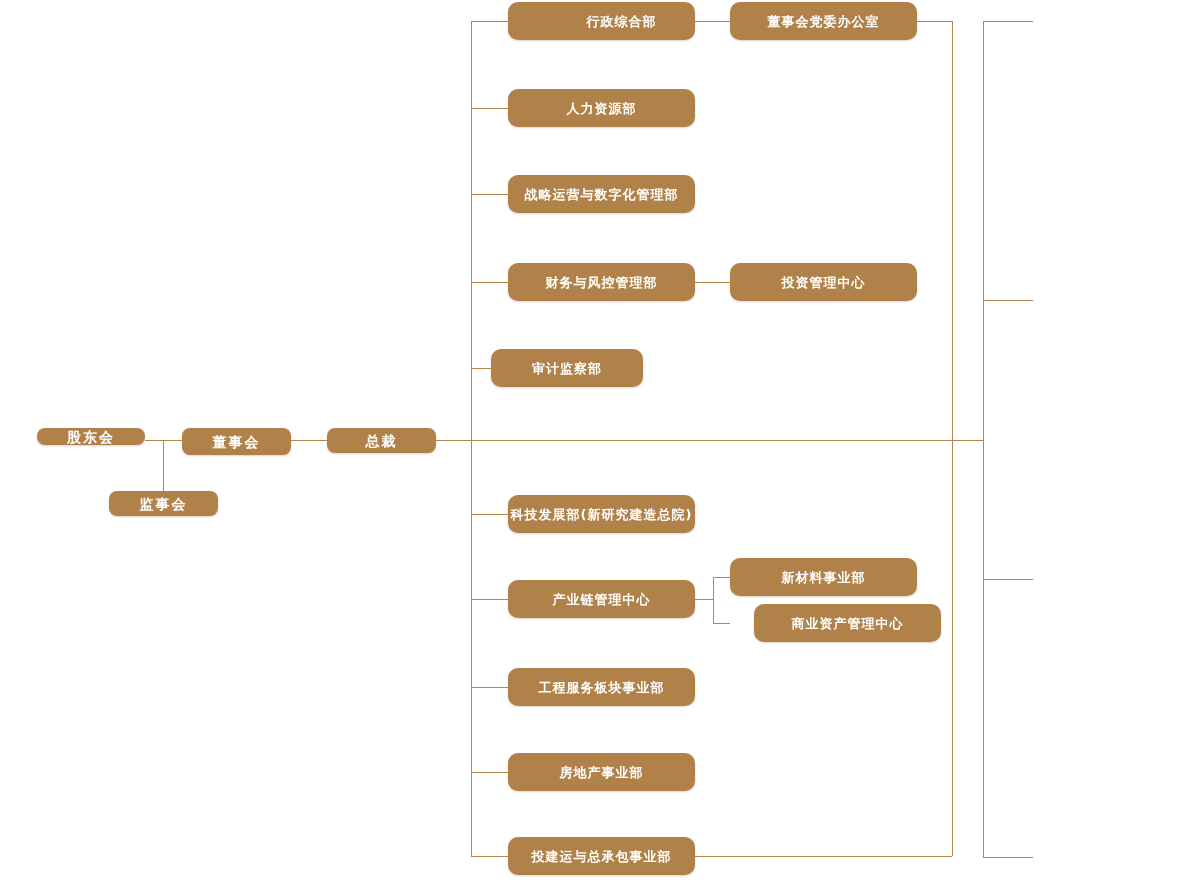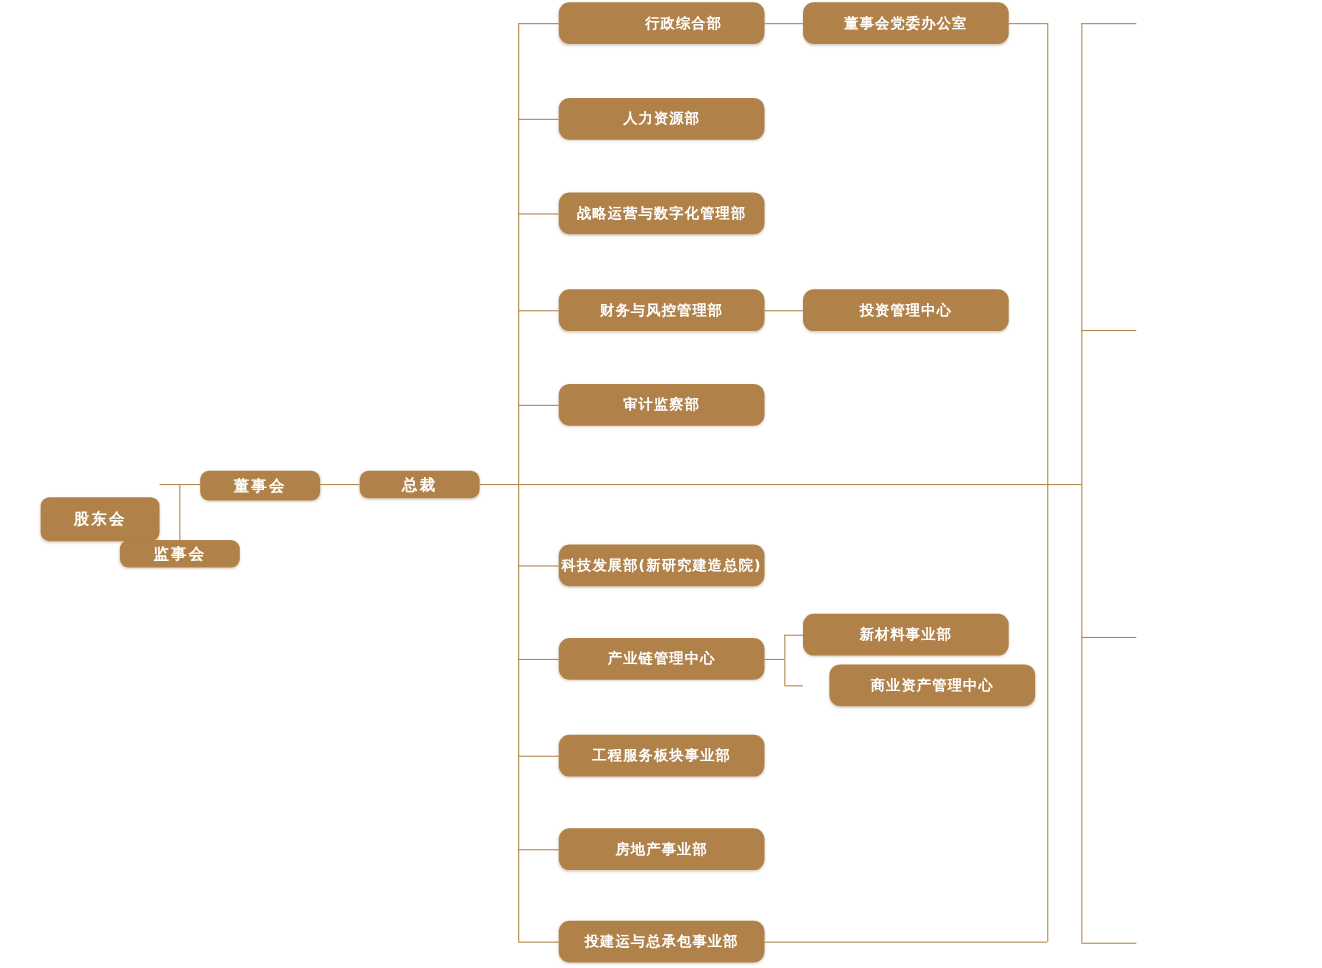--- a/index.html
+++ b/index.html
@@ -42,32 +42,32 @@
   .line {
     position: absolute;
     background: var(--line, #b3874e);
   }
 </style>
 </head>
 <body>
 
 <div class="canvas">
 
-  <div class="node small" style="left:37px;top:452px;width:108px;height:40px;">股东会</div>
+  <div class="node small" style="left:37px;top:428px;width:108px;height:17px;">股东会</div>
   <div class="node small" style="left:182px;top:428px;width:109px;height:27px;">董事会</div>
   <div class="node small" style="left:327px;top:428px;width:109px;height:25px;">总裁</div>
   <div class="node small" style="left:109px;top:491px;width:109px;height:25px;">监事会</div>
 
   <div class="node dept" style="left:508px;top:2px;width:187px;height:38px;padding-left:40px;">行政综合部</div>
   <div class="node dept" style="left:730px;top:2px;width:187px;height:38px;">董事会党委办公室</div>
   <div class="node dept" style="left:508px;top:175px;width:187px;height:38px;">战略运营与数字化管理部</div>
   <div class="node dept" style="left:508px;top:89px;width:187px;height:38px;">人力资源部</div>
   <div class="node dept" style="left:508px;top:263px;width:187px;height:38px;">财务与风控管理部</div>
   <div class="node dept" style="left:730px;top:263px;width:187px;height:38px;">投资管理中心</div>
-  <div class="node dept" style="left:508px;top:349px;width:187px;height:38px;">审计监察部</div>
+  <div class="node dept" style="left:491px;top:349px;width:152px;height:38px;">审计监察部</div>
   <div class="node dept" style="left:508px;top:495px;width:187px;height:38px;">科技发展部(新研究建造总院)</div>
   <div class="node dept" style="left:508px;top:580px;width:187px;height:38px;">产业链管理中心</div>
   <div class="node dept" style="left:730px;top:558px;width:187px;height:38px;">新材料事业部</div>
   <div class="node dept" style="left:730px;top:604px;width:187px;height:38px;margin-left:24px;">商业资产管理中心</div>
   <div class="node dept" style="left:508px;top:668px;width:187px;height:38px;">工程服务板块事业部</div>
   <div class="node dept" style="left:508px;top:753px;width:187px;height:38px;">房地产事业部</div>
   <div class="node dept" style="left:508px;top:837px;width:187px;height:38px;">投建运与总承包事业部</div>
 
   <div class="line" style="left:145px;top:440px;width:37px;height:1px;"></div>
   <div class="line" style="left:291px;top:440px;width:36px;height:1px;"></div>

